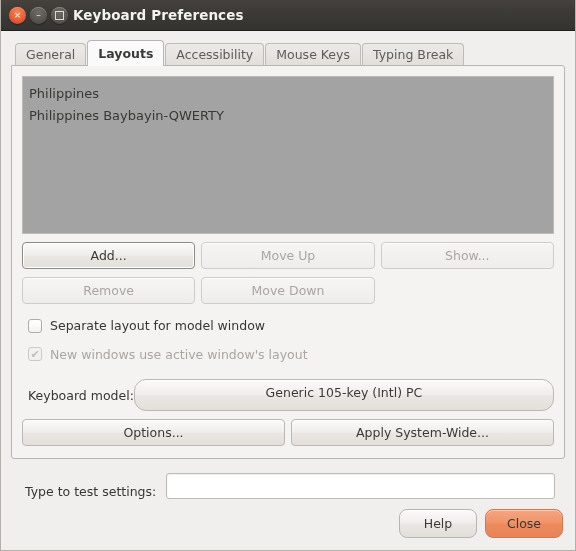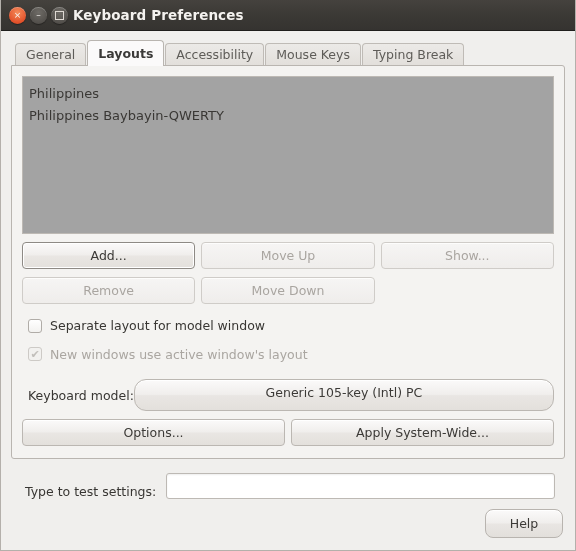--- a/index.html
+++ b/index.html
@@ -390,15 +390,16 @@
       <div class="testlabel">Type to test settings:</div>
       <div class="testinput">
         <input type="text" placeholder="" style="">
       </div>
     </div>
 
   </div>
 
   <div class="actions">
     <div class="abtn">Help</div>
+    <div class="abtn default">Close</div>
   </div>
 
 </div>
 
 </body></html>

